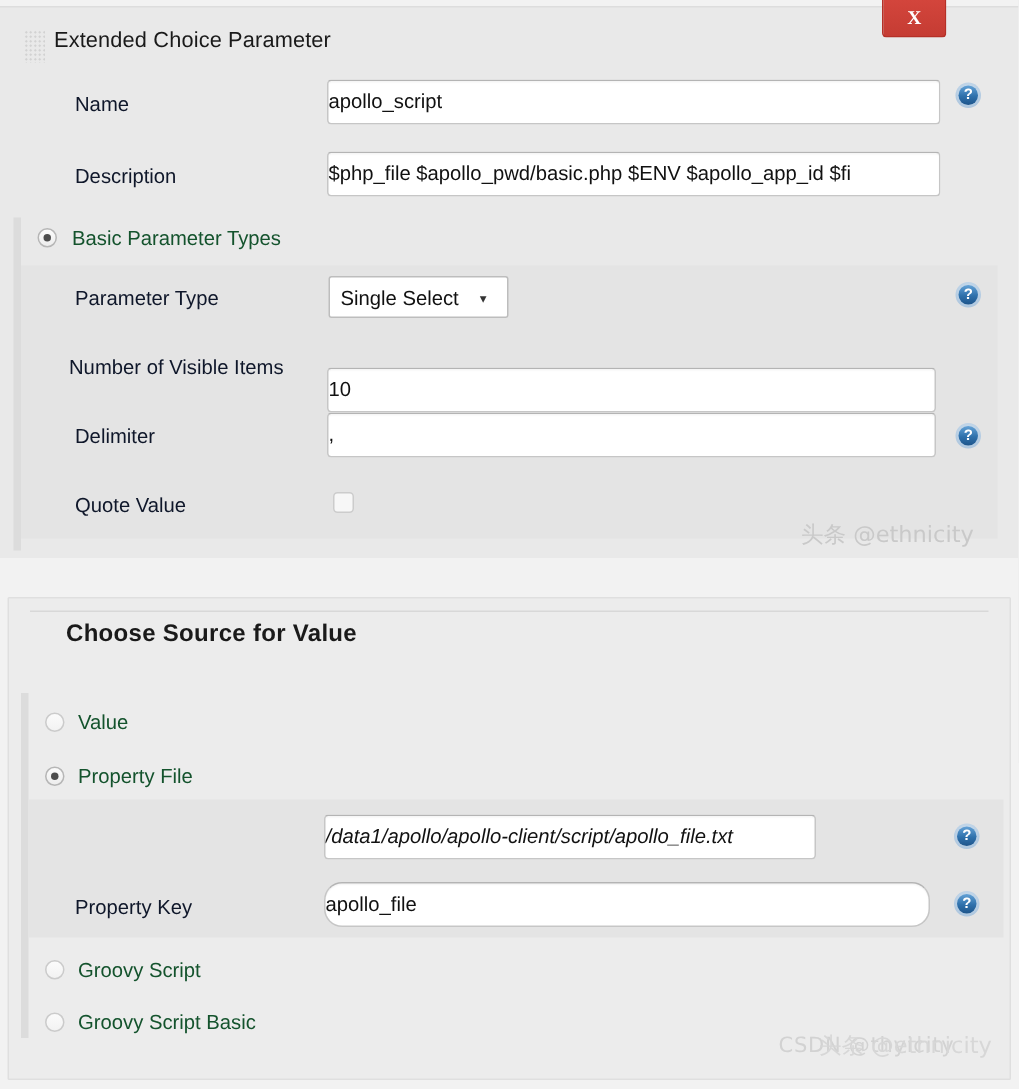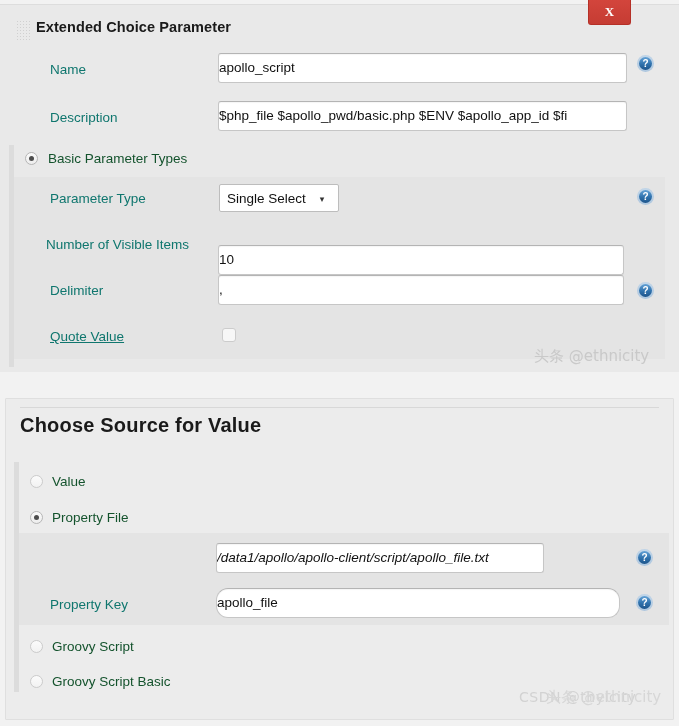--- a/index.html
+++ b/index.html
@@ -83,34 +83,34 @@
     background-image:
       radial-gradient(#cfcfcf 38%, transparent 40%);
     background-size: 3px 3px;
     background-position: 0 0;
     opacity: 0.95;
   }
 
   
   .card-title {
     position: absolute;
-    font-weight: bold;
+    font-weight: normal;
     color: #1a1a1a;
     white-space: nowrap;
   }
   #title-choice {
     left: 36px;
     top: 19px;
     font-size: 14.5px;
     letter-spacing: .1px;
   }
   #title-source {
-    left: 20px;
+    left: 44px;
     top: 414px;
-    font-size: 20px;
+    font-size: 16px;
     font-weight: bold;
     letter-spacing: .2px;
   }
 
   
   #close-button {
     position: absolute;
     left: 588px;
     top: 0px;
     width: 43px;
@@ -126,21 +126,21 @@
     display: flex;
     align-items: center;
     justify-content: center;
     cursor: pointer;
     box-sizing: border-box;
   }
 
   
   .field-label {
     position: absolute;
-    color: #0f766e;
+    color: #0f172a;
     font-size: 13.5px;
     white-space: nowrap;
   }
 
   .text-input {
     position: absolute;
     box-sizing: border-box;
     background: #ffffff;
     border: 1px solid #c6c6c6;
     border-top-color: #b4b4b4;
@@ -323,21 +323,21 @@
   <div class="field-label" style="left:46px; top:237px;">Number of Visible Items</div>
   <div class="text-input" style="left:218px; top:229px; width:406px;margin-top:16px;">10</div>
 
   <div class="field-label" style="left:50px; top:283px;">Delimiter</div>
   <div class="text-input" style="left:218px; top:275px; width:406px;">,</div>
   <div class="help-icon" style="left:637px; top:282px;">
     <span class="hi-outer"></span>
     <span class="hi-inner">?</span>
   </div>
 
-  <div class="field-label" style="left:50px; top:329px;text-decoration:underline;">Quote Value</div>
+  <div class="field-label" style="left:50px; top:329px;">Quote Value</div>
   <div class="checkbox" style="left:222px; top:328px;"></div>
 
   <div class="watermark" style="left:534px; top:347px;">头条 @ethnicity</div>
 
   <div class="panel" id="panel-source">
     <div class="panel-topline"></div>
   </div>
 
   <div class="rail" style="left:14px; top:462px; width:5px; height:230px;"></div>
 

